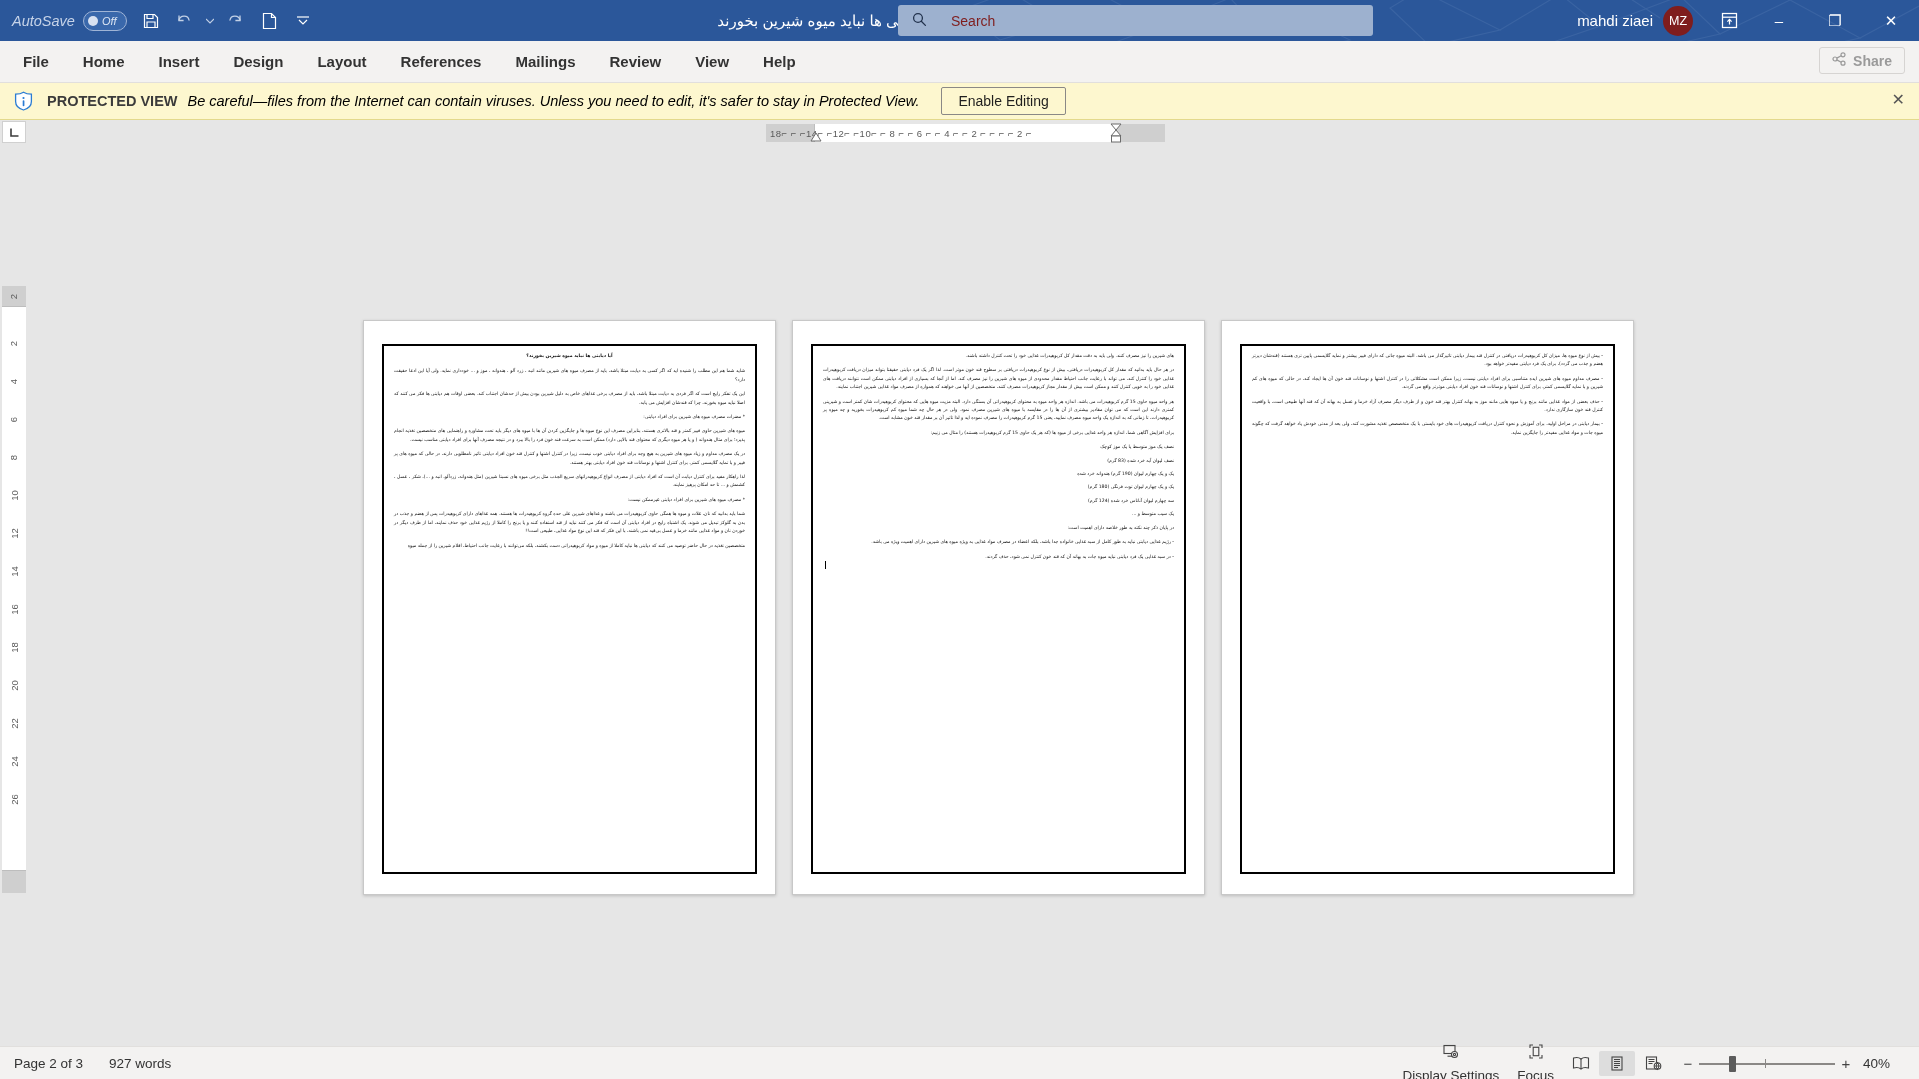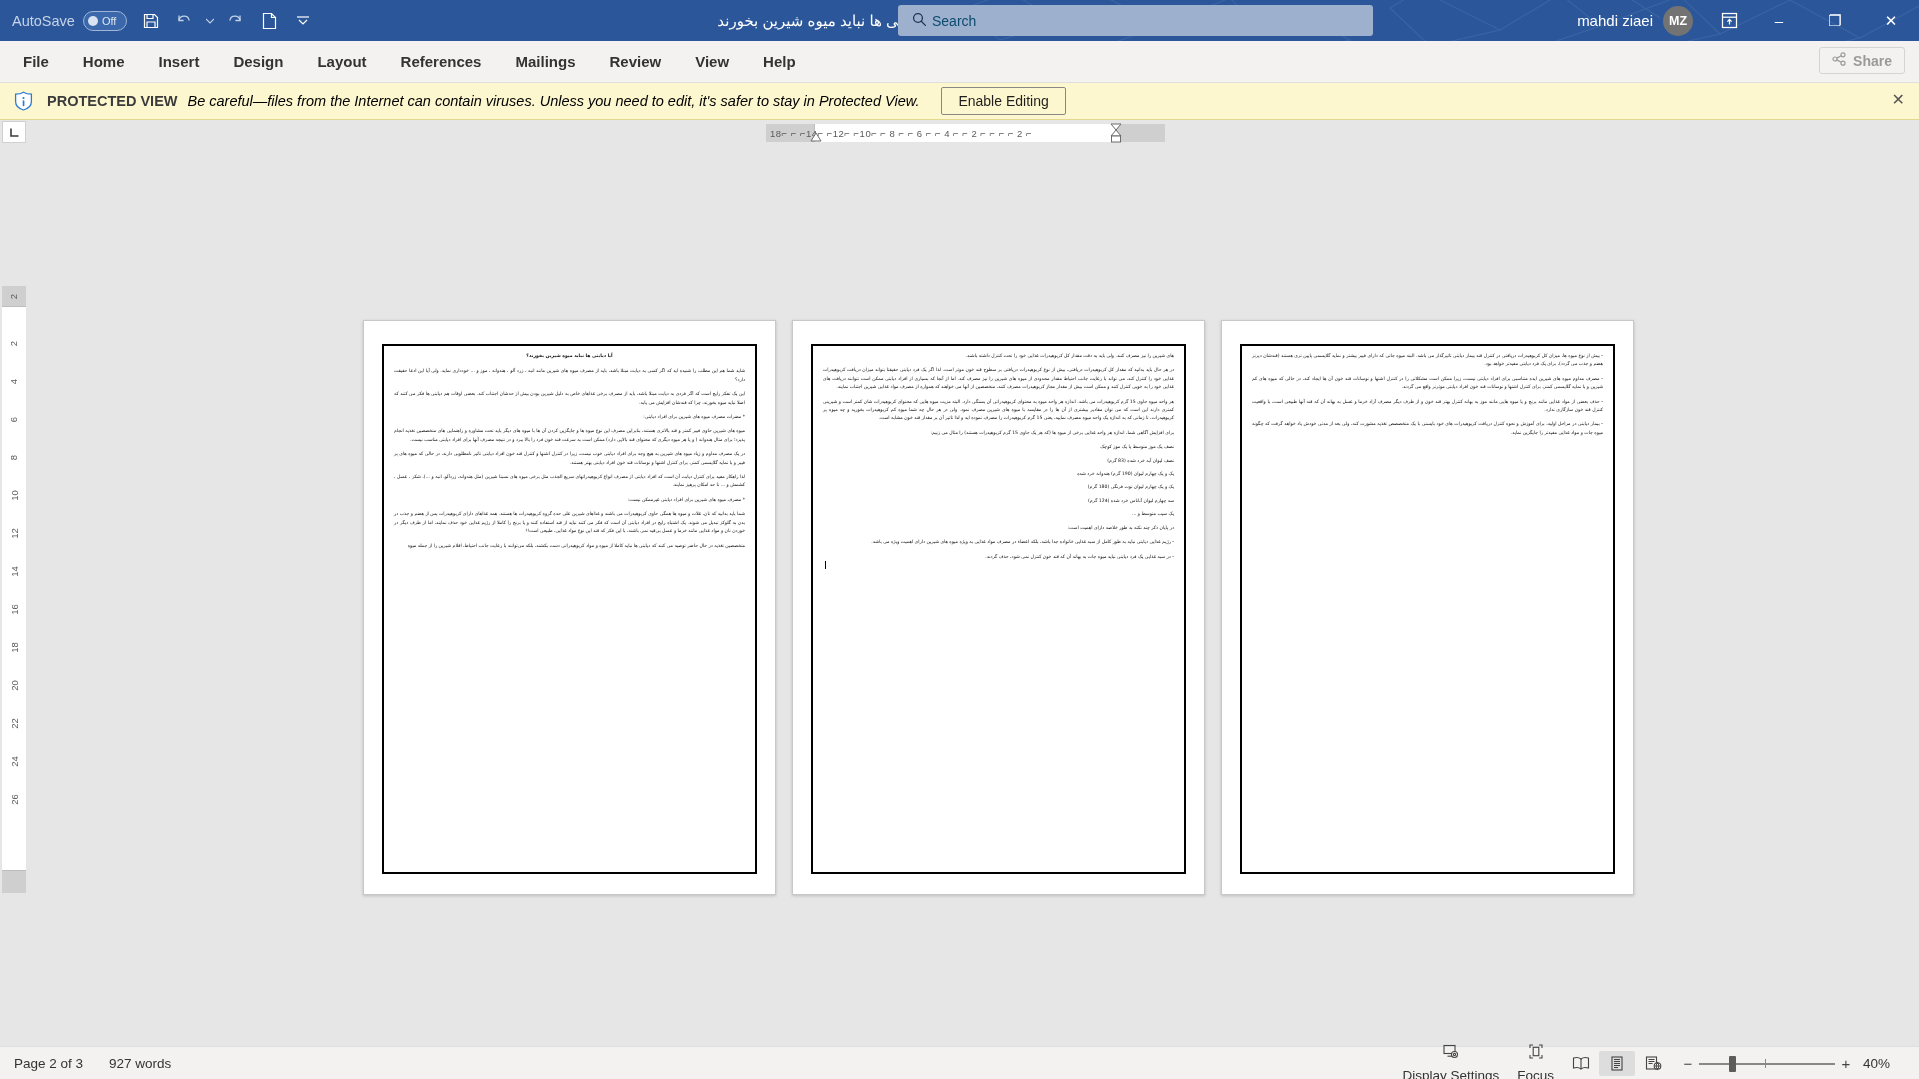--- a/index.html
+++ b/index.html
@@ -20,21 +20,21 @@
     align-items: center;
     color: #ffffff;
     font-size: 15px;
     overflow: hidden;
   }
   #titlebar .deco {
     position: absolute; inset: 0;
     pointer-events: none;
     opacity: .22;
   }
-  #tb-left { display: flex; align-items: center; gap: 2px; padding-left: 12px; z-index:2;}
+  #tb-left { display: flex; align-items: center; gap: 2px; padding-left: 12px; z-index:2;font-style:italic;}
   .autosave {
     display: flex; align-items: center; gap: 8px;
     color: #c6d3e8; font-size: 14.5px; margin-right: 6px;
   }
   .toggle {
     width: 44px; height: 20px; border-radius: 10px;
     border: 1px solid #9fb4d6; background: #3a68ab;
     display: flex; align-items: center; gap: 4px; padding: 0 4px;
     color: #dce5f3; font-size: 11px;
   }
@@ -47,34 +47,33 @@
     position: absolute; left: 0; right: 0; top: 0; height: 41px;
     display: flex; align-items: center; justify-content: center;
     gap: 7px; font-size: 15px; z-index: 1; pointer-events: none;
   }
   #tb-title .tpiece { white-space: nowrap; }
   #tb-title .caret { font-size: 9px; opacity: .95; }
   #tb-search {
     position: absolute; left: 898px; top: 5px;
     width: 475px; height: 31px;
     background: #9db1cf; border-radius: 3px;
-    display: flex; align-items: center; gap: 5px;
-    padding-left: 14px; color: #0c4a6e; font-size: 14px; z-index: 3;
+    display: flex; align-items: center; gap: 24px;
+    padding-left: 14px; color: #7f1d1d; font-size: 14px; z-index: 3;
   }
   #tb-right {
     position: absolute; right: 0; top: 0; height: 41px;
     display: flex; align-items: center; z-index: 3;
   }
   .acct-name { font-size: 15px; margin-right: 10px; white-space: nowrap;}
   .avatar {
     width: 30px; height: 30px; border-radius: 50%;
-    background: #737373; color: #fff; font-size: 12.5px;
+    background: #7f1d1d; color: #fff; font-size: 12.5px;
     display: flex; align-items: center; justify-content: center;
     margin-right: 14px;
-    font-weight: bold;
   }
   .winbtn {
     width: 56px; height: 41px; display: flex; align-items: center; justify-content: center;
     font-size: 15px;
   }
   .ribbon-opt { width: 44px; height: 41px; display:flex; align-items:center; justify-content:center;}
 
   
   #ribbon {
     height: 42px; background: #f3f2f1;

